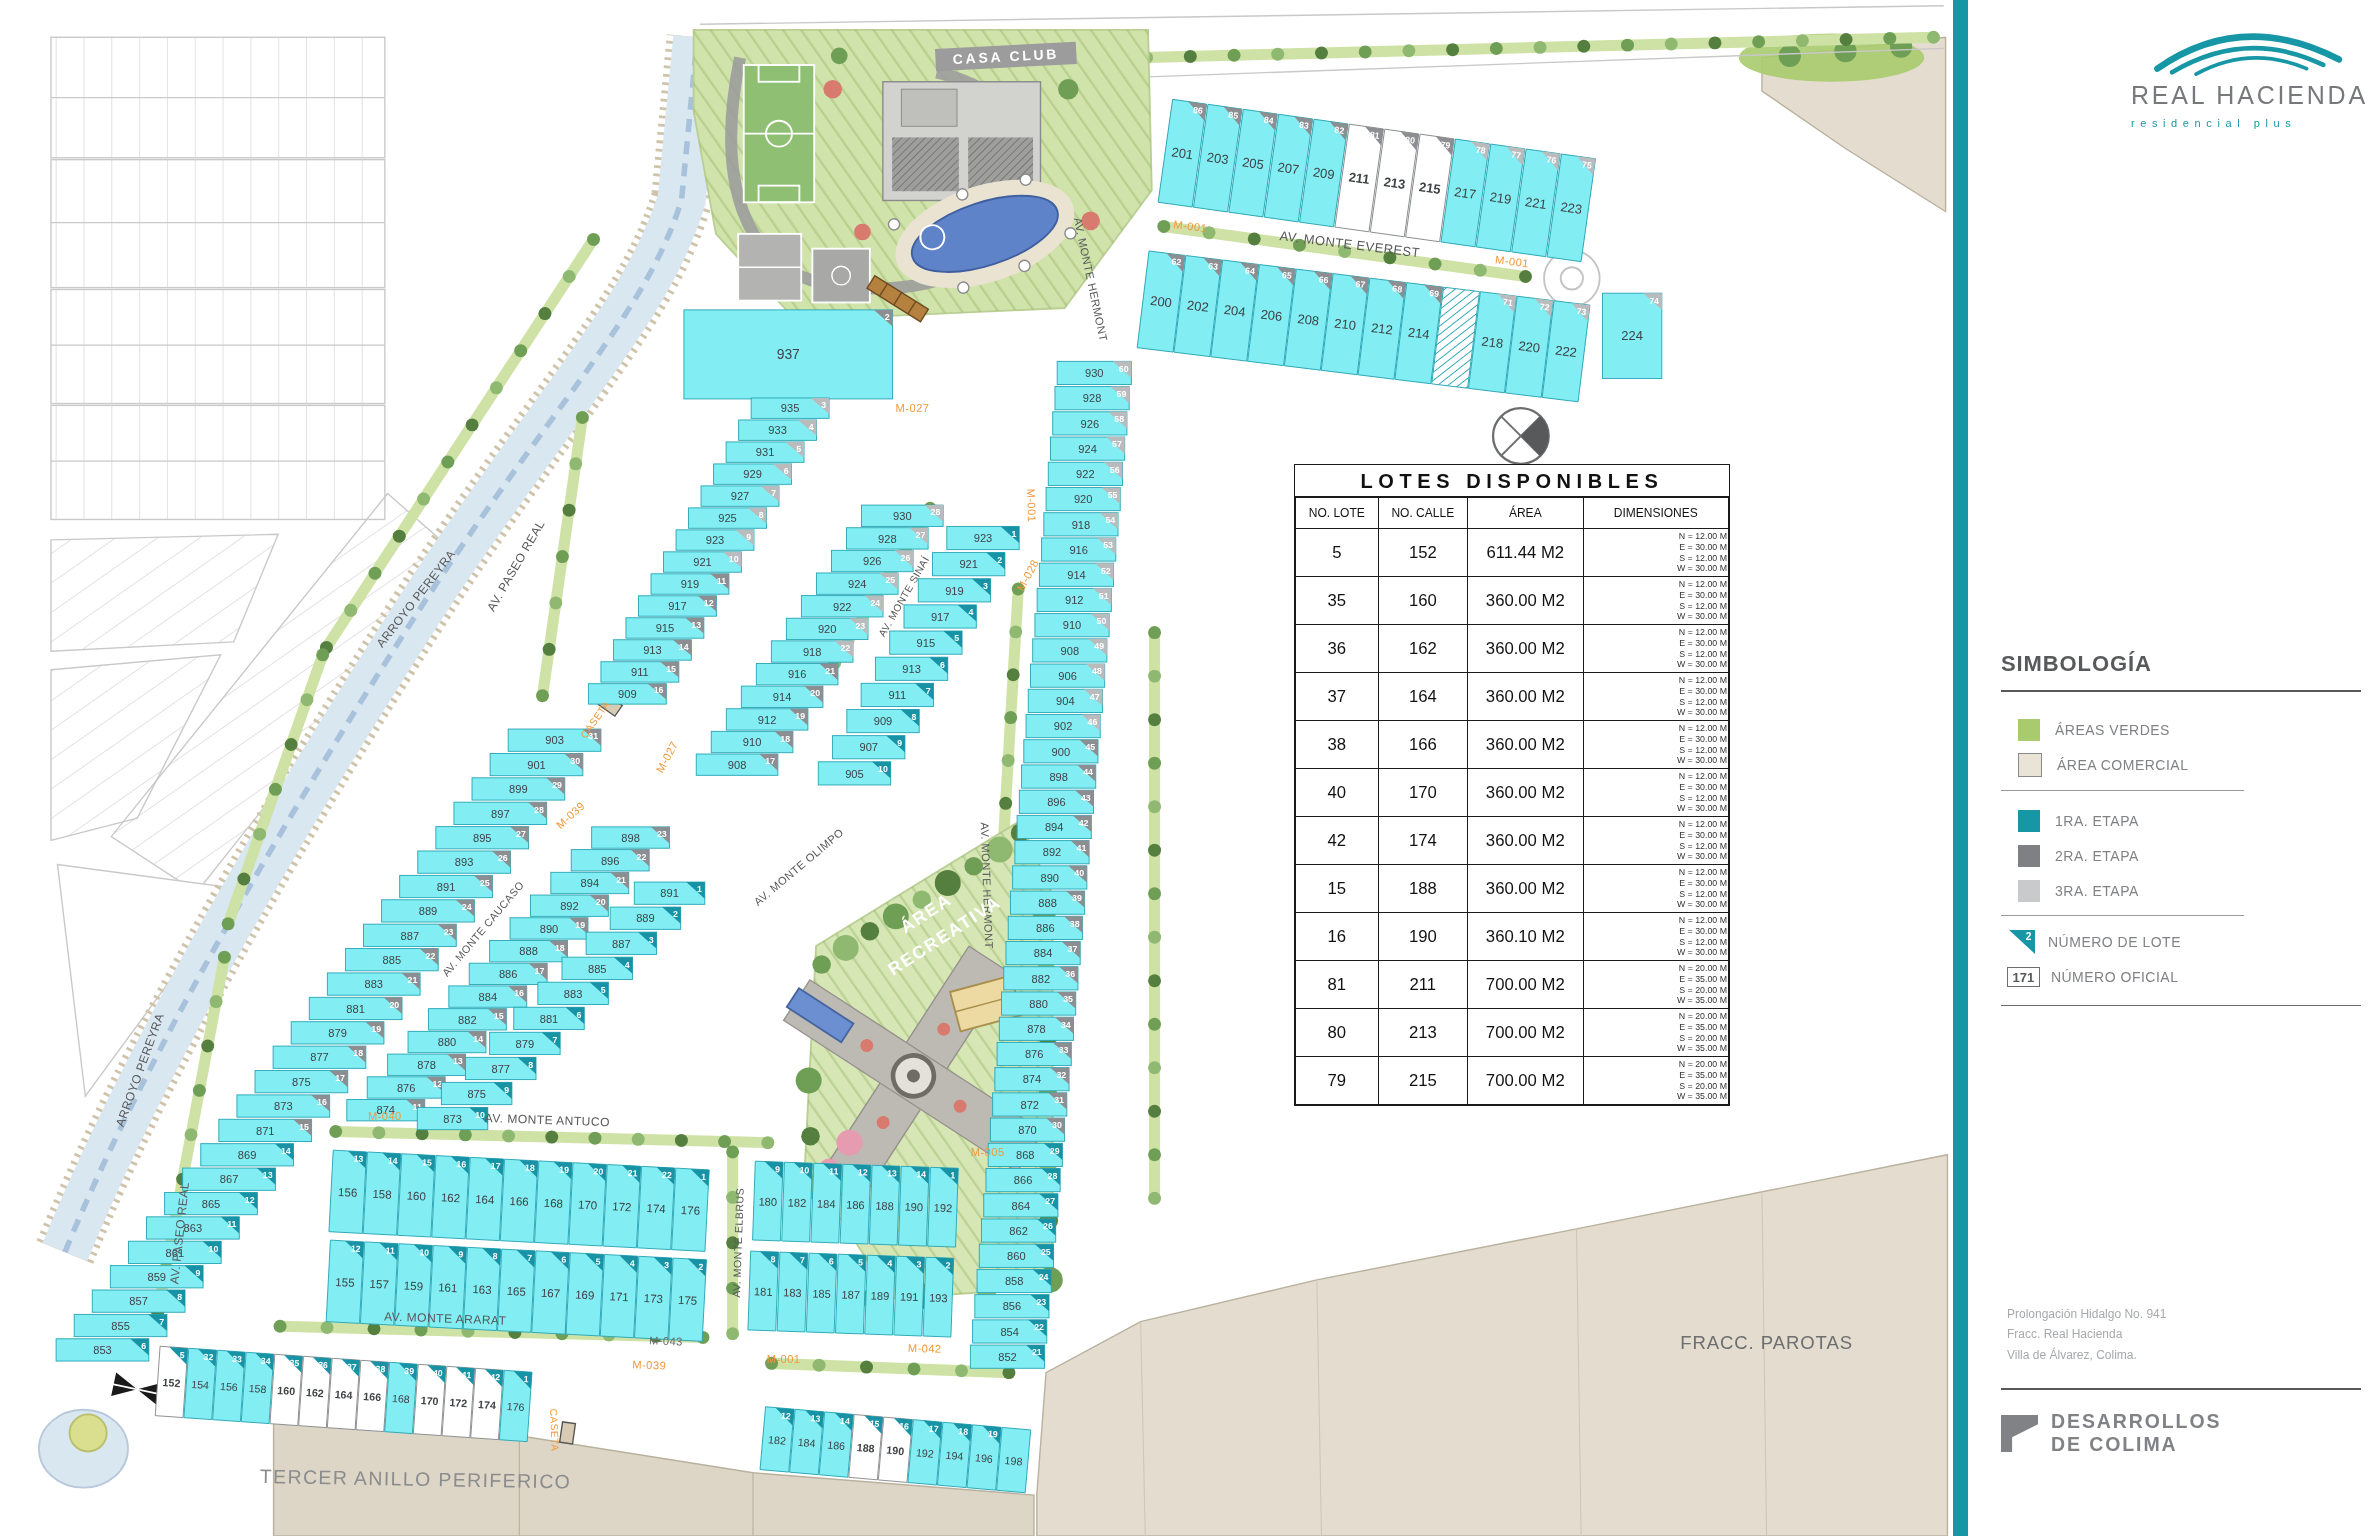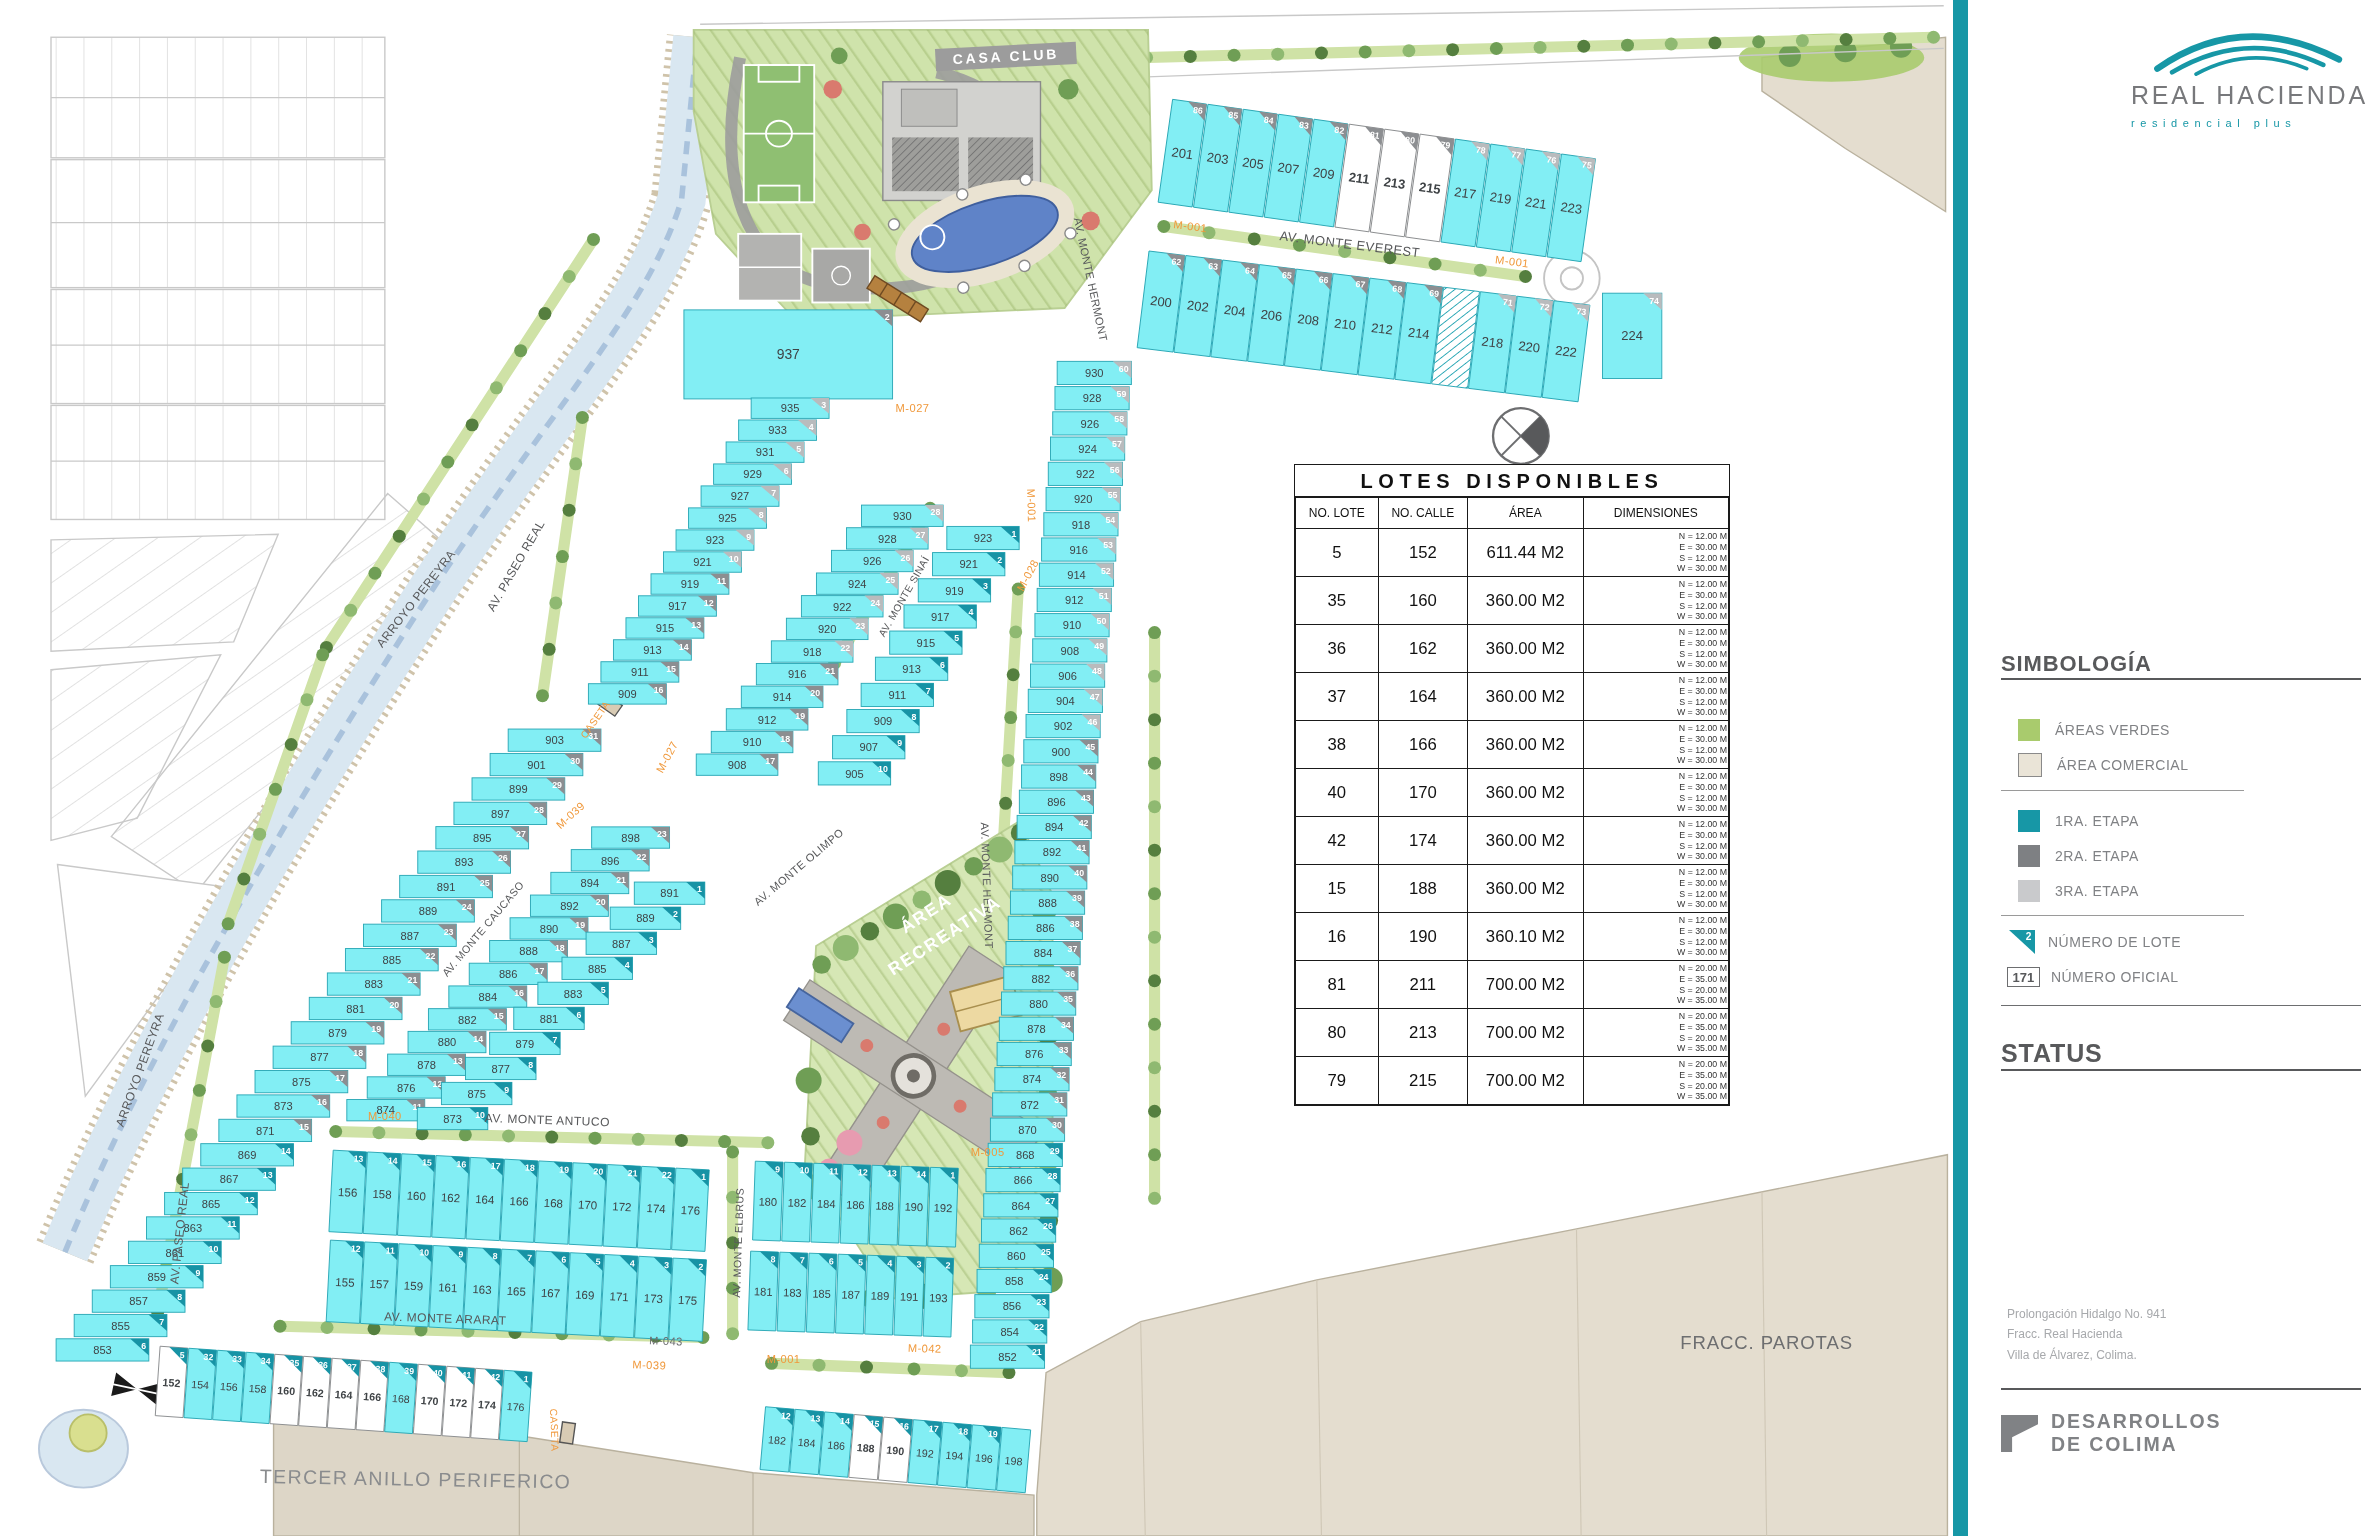--- a/index.html
+++ b/index.html
@@ -19,21 +19,21 @@
 
   
   .sidebar{position:absolute;left:1953px;top:0;width:421px;height:1536px;background:#fff;z-index:6}
   .brandbar{position:absolute;left:0;top:0;width:15px;height:1536px;background:#1797A6}
   .logo{position:absolute;left:178px;top:16.7px;width:226px;text-align:left}
   .brand-name{font-size:25px;letter-spacing:2.8px;color:#77787B;font-weight:400;margin-top:1.9px;white-space:nowrap}
   .brand-tag{font-size:11px;letter-spacing:5.6px;color:#1797A6;margin-top:7.4px;white-space:nowrap}
   .plan-title{position:absolute;left:48px;top:577px;width:360px;margin:0;font-size:29px;font-weight:400;
               letter-spacing:0.9px;color:#6D6E70;padding-bottom:13px;border-bottom:2.8px solid #58595B}
   .sec-title{position:absolute;left:48px;width:360px;margin:0;font-size:22px;font-weight:700;
-             letter-spacing:0.9px;color:#58595B;padding-bottom:1px;border-bottom:2.8px solid #58595B}
+             letter-spacing:0.9px;color:#58595B;padding-bottom:13px;border-bottom:2.8px solid #58595B}
   #simb-title{top:651px}
   #status-title{top:1039px;font-size:25px}
   .leg-list{position:absolute;left:65px}
   #leg-areas{top:712px}
   #leg-etapas{top:803px}
   .leg-item{display:flex;align-items:center;height:35px}
   .leg-sq{width:22px;height:22px;margin-right:15px;flex:none}
   .leg-lab{font-size:14px;letter-spacing:0.5px;color:#808285}
   .thin-div{position:absolute;left:48px;width:243px;border-top:1.4px solid #9A9A9A}
   #div1{top:790px}
@@ -1951,21 +1951,20 @@
           <i>2</i>
         </span>
       <span class="leg-lab">NÚMERO DE LOTE</span>
     </div>
     <div class="marker-item" id="mk-oficial">
       <span class="box-ic">171</span>
       <span class="leg-lab">NÚMERO OFICIAL</span>
     </div>
 
     <div class="long-div"></div>
-    <h2 class="sec-title" id="status-title">STATUS</h2>
 
     <div class="addr" id="addr">
         <div>Prolongación Hidalgo No. 941</div>
         <div>Fracc. Real Hacienda</div>
         <div>Villa de Álvarez, Colima.</div>
       </div>
     <div class="dev-div"></div>
     <div class="dev">
       <svg width="37" height="37" viewBox="0 0 40 40">
         <polygon points="0,0 40,0 40,10 12,24 12,40 0,40" fill="#808285"></polygon>

